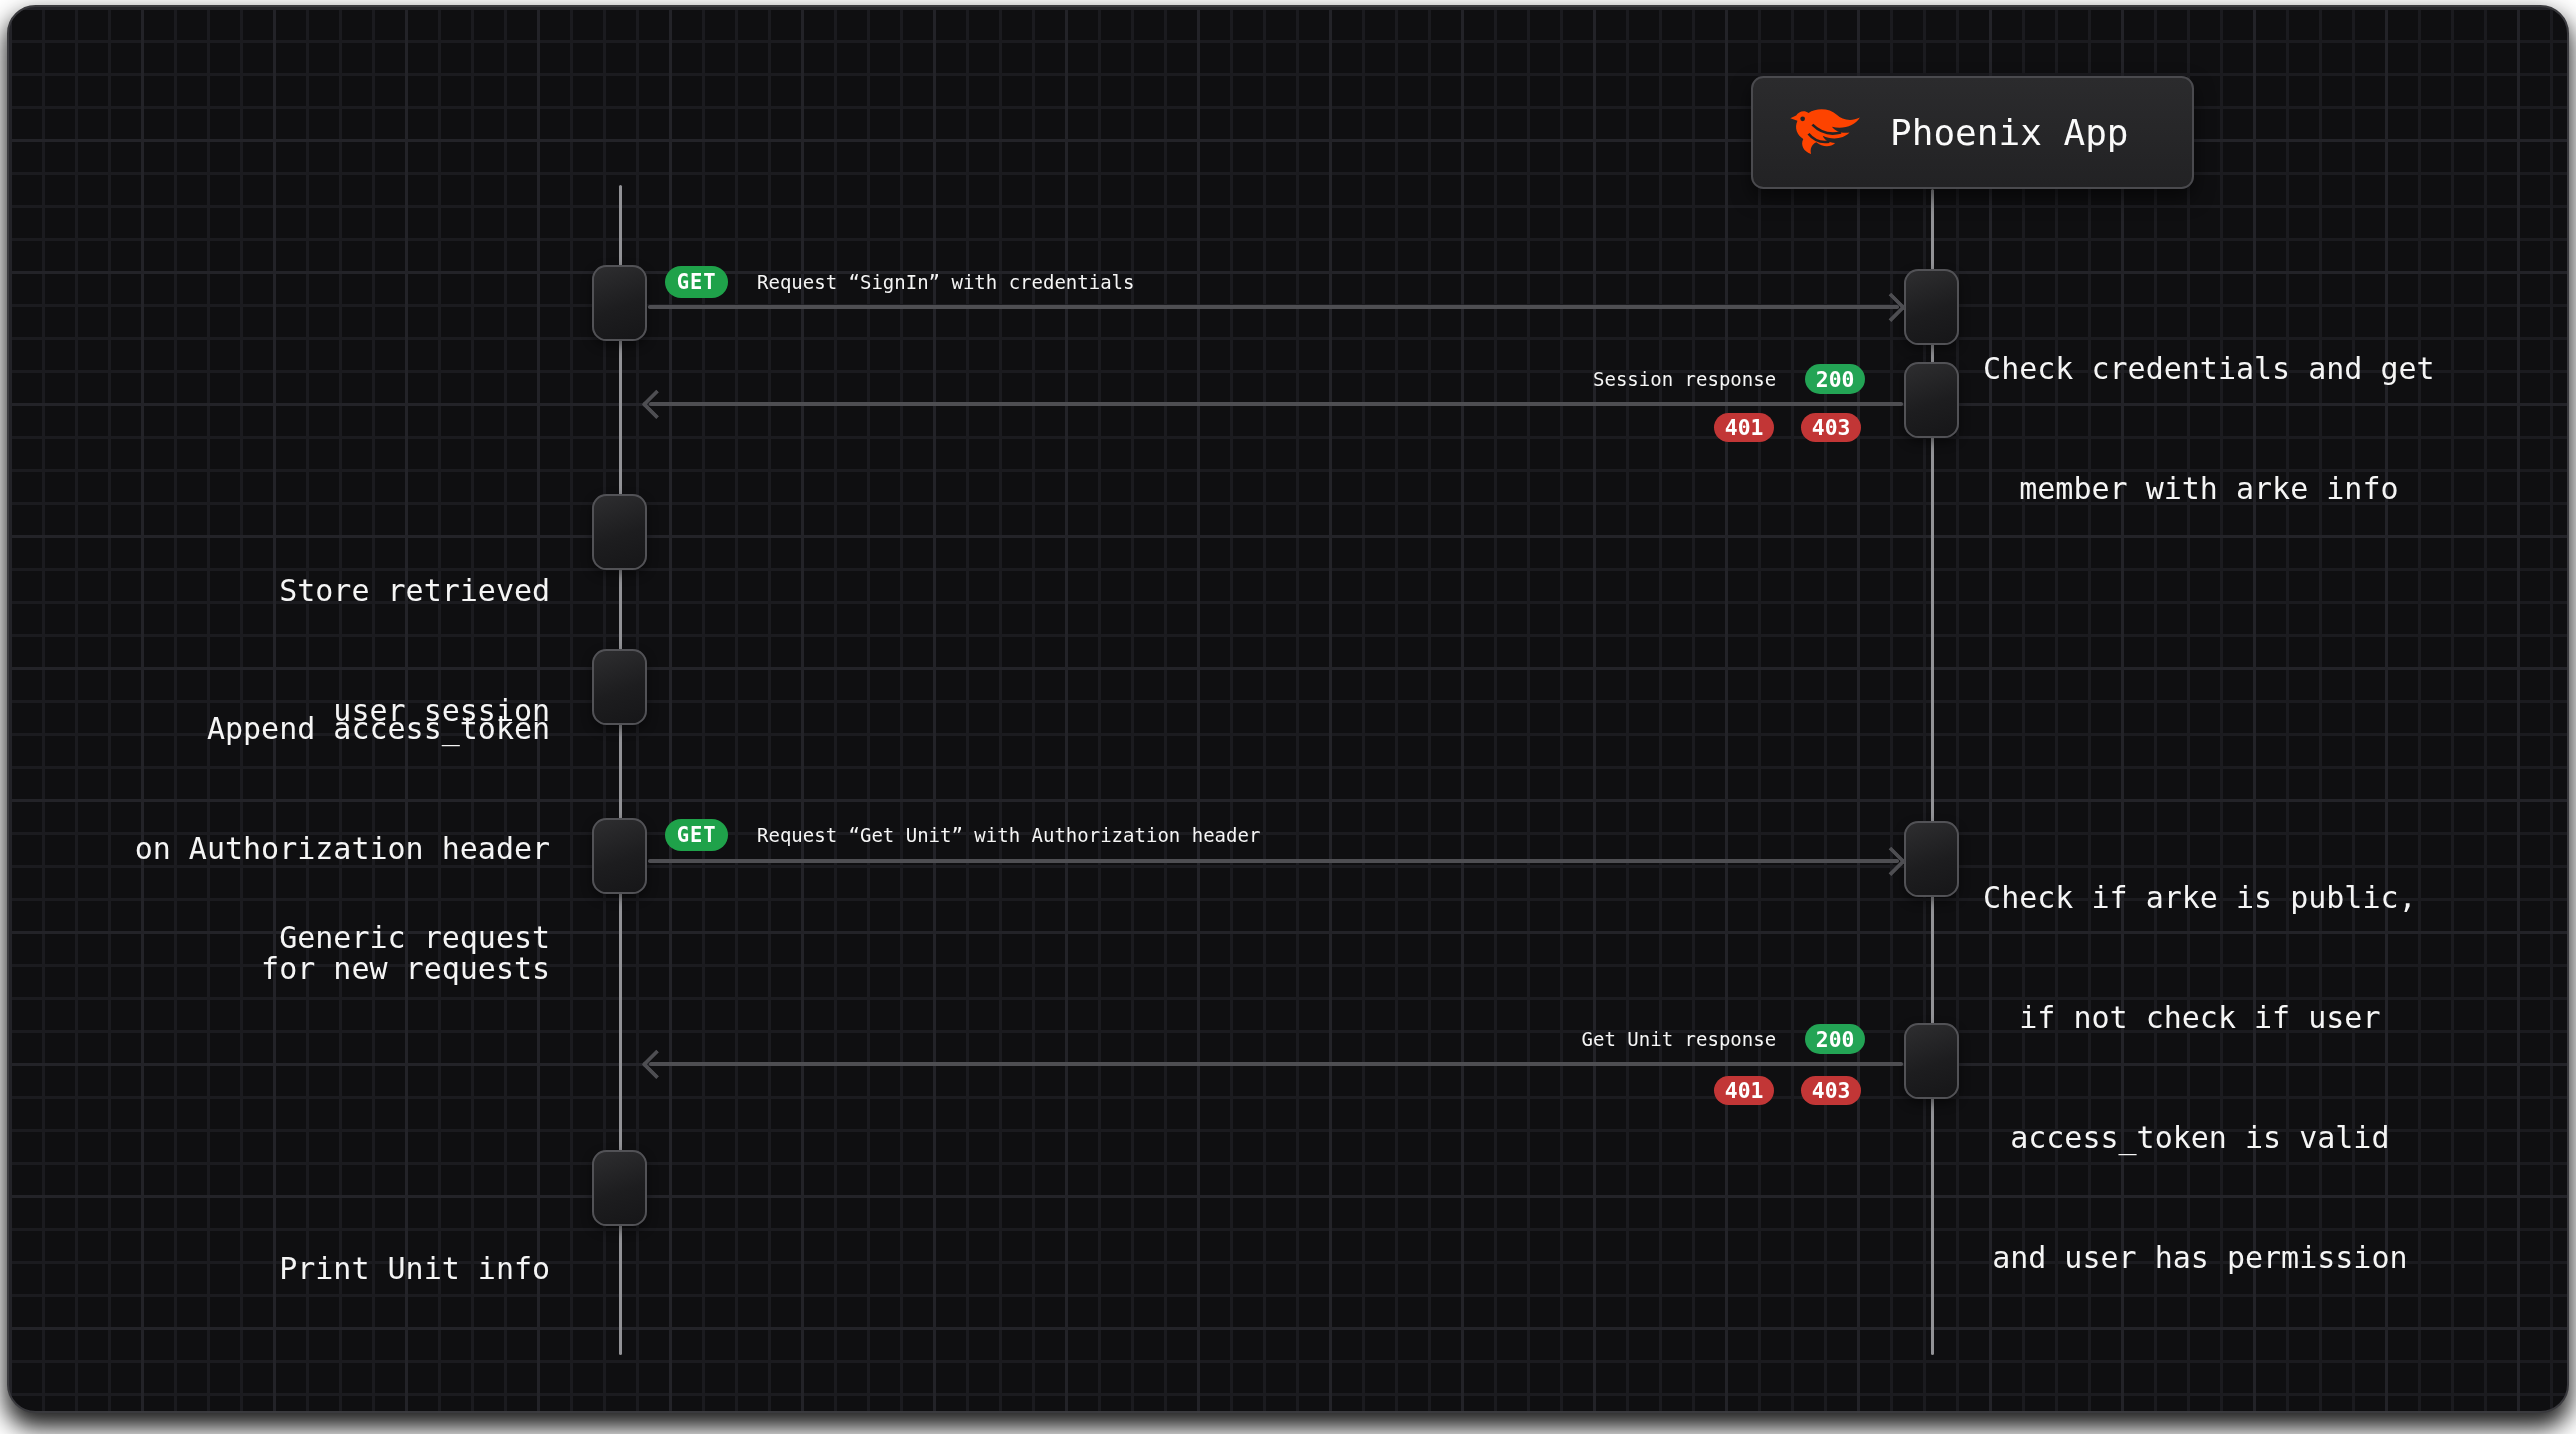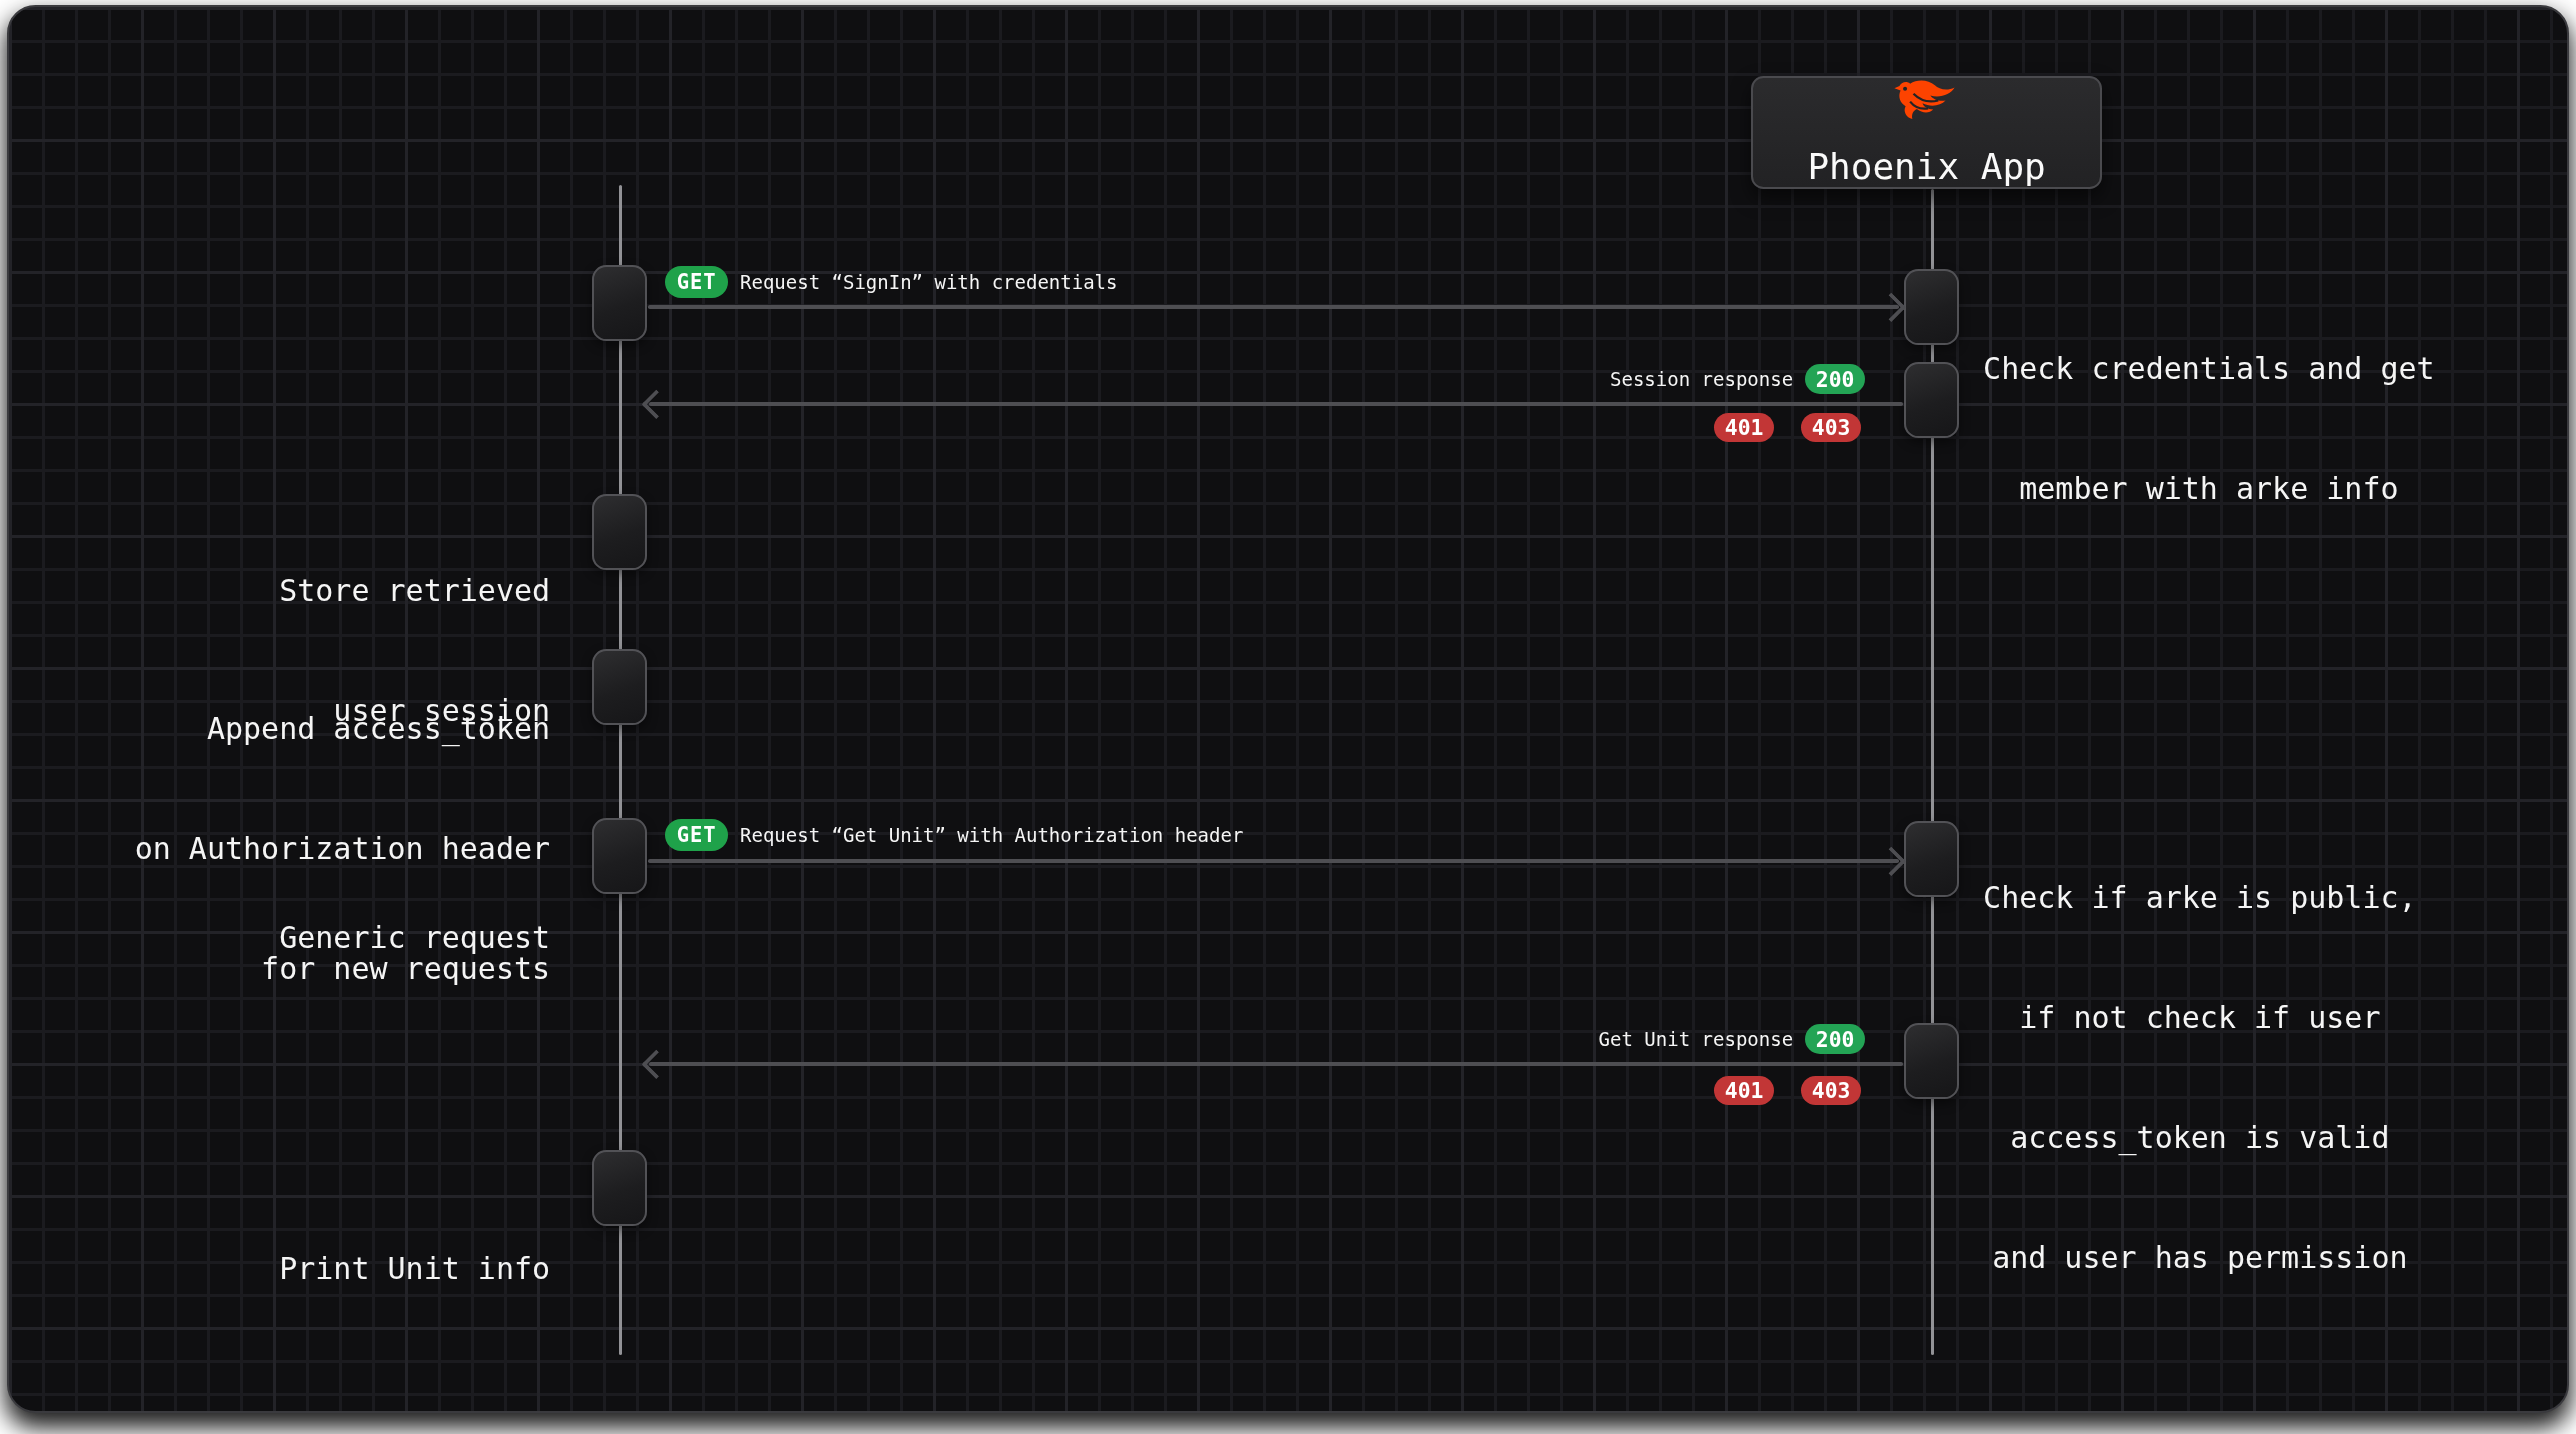--- a/index.html
+++ b/index.html
@@ -43,21 +43,21 @@
     border:2.7px solid #525256;
     background:linear-gradient(160deg,#2e2e30 0%,#1d1d1f 55%,#161618 100%);
     box-shadow:0 4.5px 10.7px rgba(0,0,0,0.45);
   }
   .arrow{position:absolute;height:3.6px;background:var(--arrow);border-radius:1.8px;}
   .chev{position:absolute;top:50%;width:20.5px;height:20.5px;}
   .chev.right{right:-2.7px;transform:translateY(-50%) rotate(45deg);
     border-top:4.5px solid var(--arrow);border-right:4.5px solid var(--arrow);border-top-right-radius:2.7px;}
   .chev.left{left:-2.7px;transform:translateY(-50%) rotate(45deg);
     border-bottom:4.5px solid var(--arrow);border-left:4.5px solid var(--arrow);border-bottom-left-radius:2.7px;}
-  .msg{position:absolute;display:flex;align-items:center;gap:12px;white-space:nowrap;}
+  .msg{position:absolute;display:flex;align-items:center;gap:29px;white-space:nowrap;}
   .msg .txt{font-size:19px;color:var(--text);}
   .badge{display:inline-flex;align-items:center;justify-content:center;
     border-radius:17px;color:#ffffff;font-weight:bold;white-space:nowrap;}
   .badge.method{height:32px;padding:0 11.6px;font-size:20.5px;letter-spacing:0.9px;
     background:var(--method-badge-green);}
   .badge.ok{height:30px;padding:0 10.7px;font-size:21.4px;background:var(--status-ok-green);}
   .badge.err{height:29px;padding:0 10.7px;font-size:21.4px;background:var(--status-error-red);}
   .errgroup{position:absolute;display:flex;gap:27px;}
   .sidenote{position:absolute;font-size:30px;line-height:40px;white-space:pre;}
   .sidenote.left{text-align:right;}
@@ -66,21 +66,21 @@
 </style>
 </head>
 <body>
 
 <div class="panel">
 
   <div class="lifeline" style="left:610px;top:178px;height:1170px;"></div>
   <div class="lifeline" style="left:1922px;top:182px;height:1166px;"></div>
 
 
-  <div class="participant" style="left:1742px;top:69px;width:351px;flex-direction:column;">
+  <div class="participant" style="left:1742px;top:69px;width:443px;">
     <svg width="78" height="53" viewBox="0 0 120 80">
       <path fill="var(--phoenix-orange)" d="M30 10
         C 24 5 15 7 11 14 L 2 18 L 13 22
         C 8 33 12 44 22 50
         C 17 59 23 70 34 73
         C 32 65 35 58 42 55
         C 52 63 64 63 71 56
         C 61 56 54 51 52 45
         C 66 52 84 50 93 40
         C 81 42 71 38 66 31

